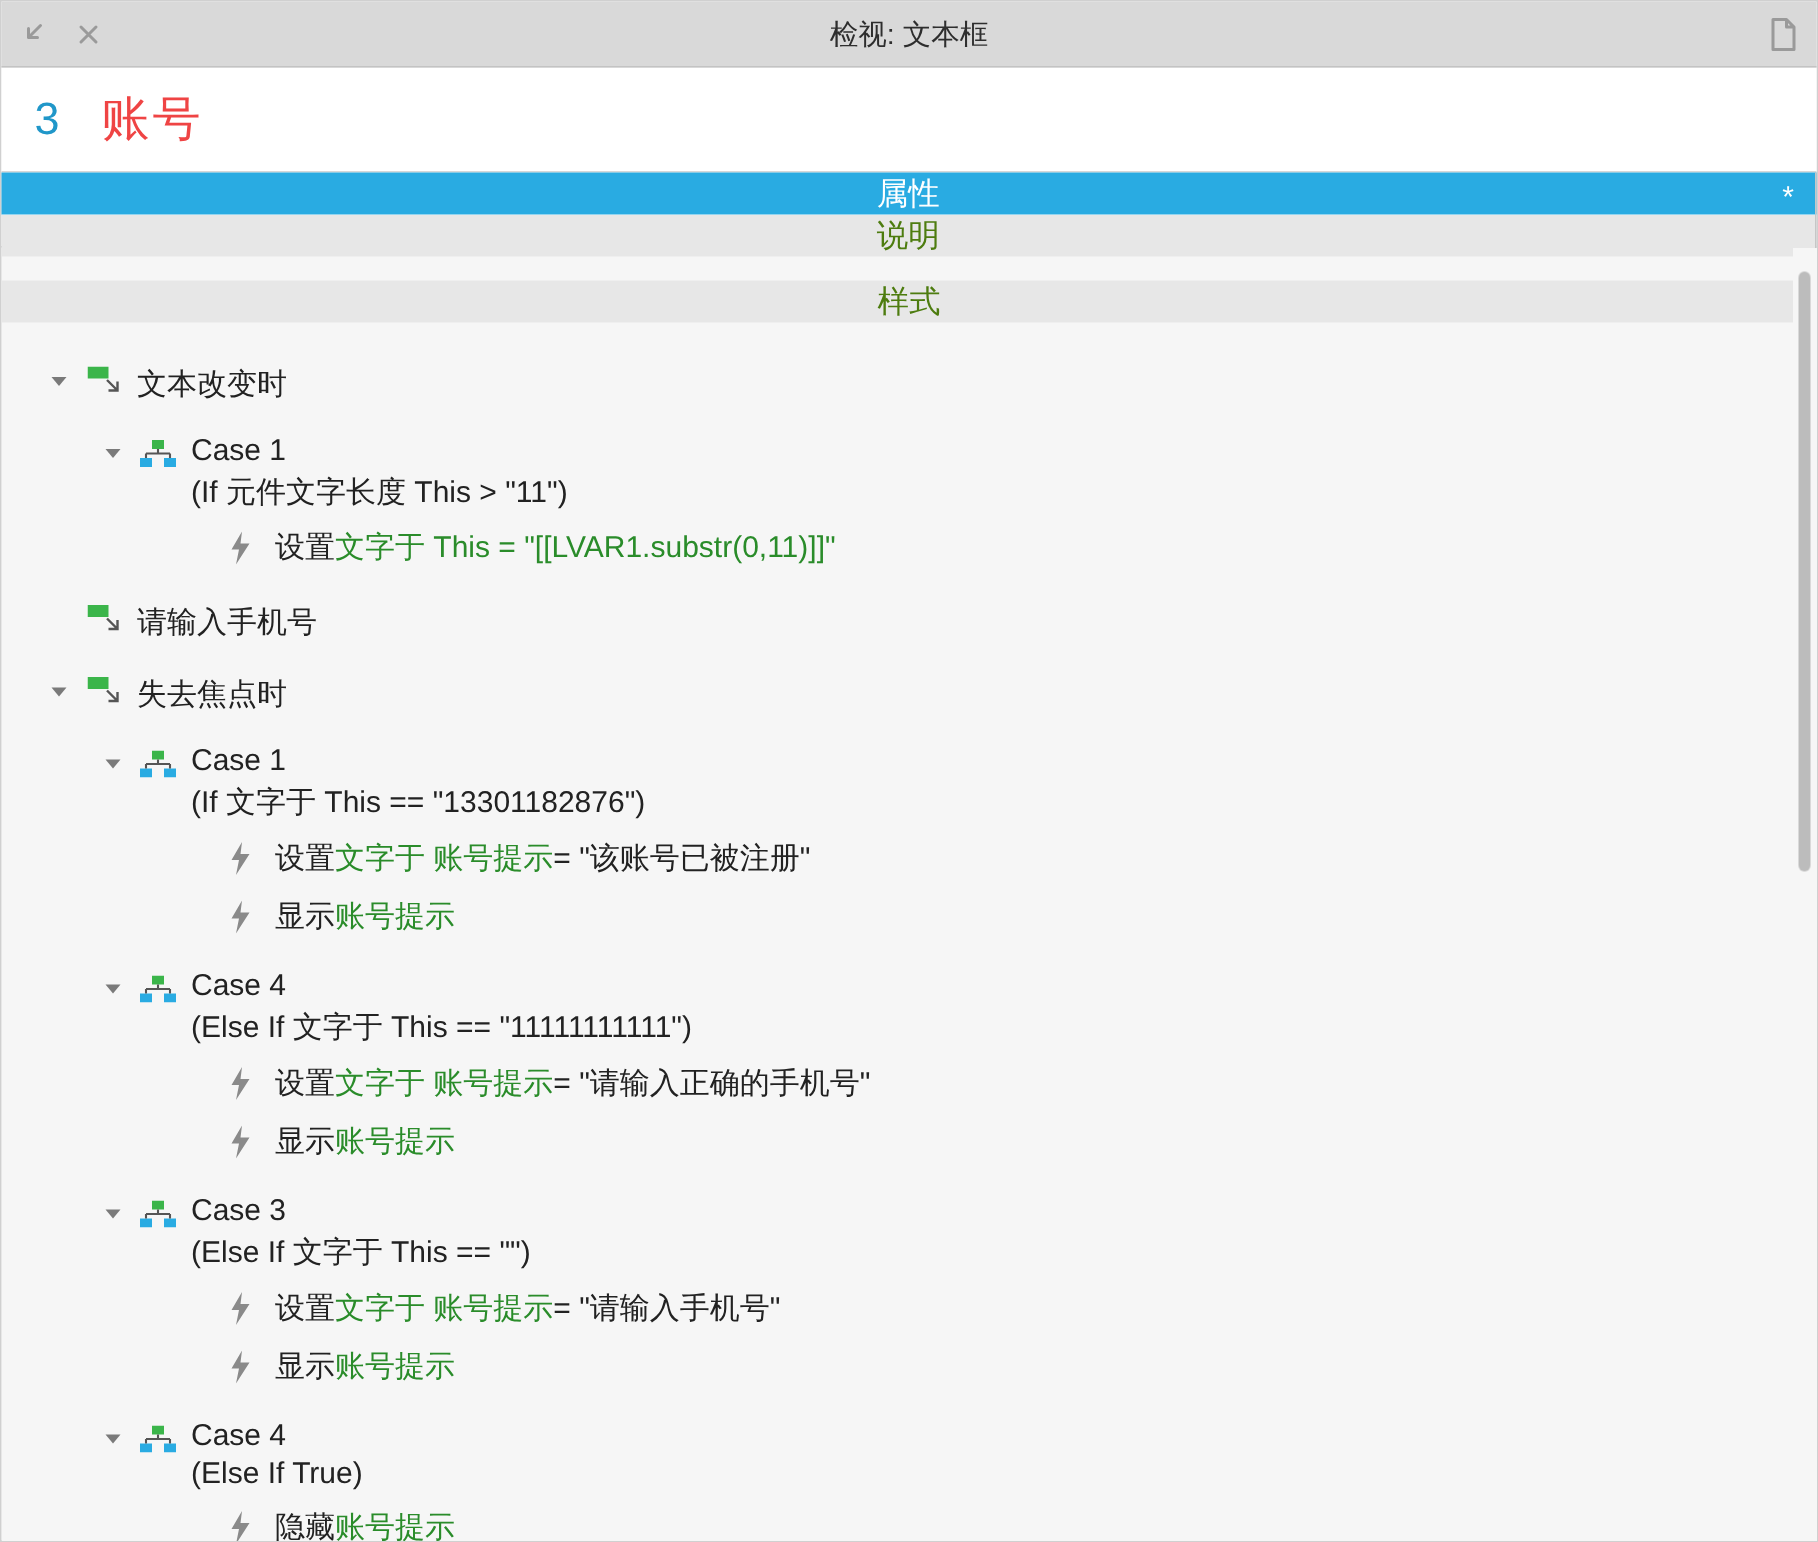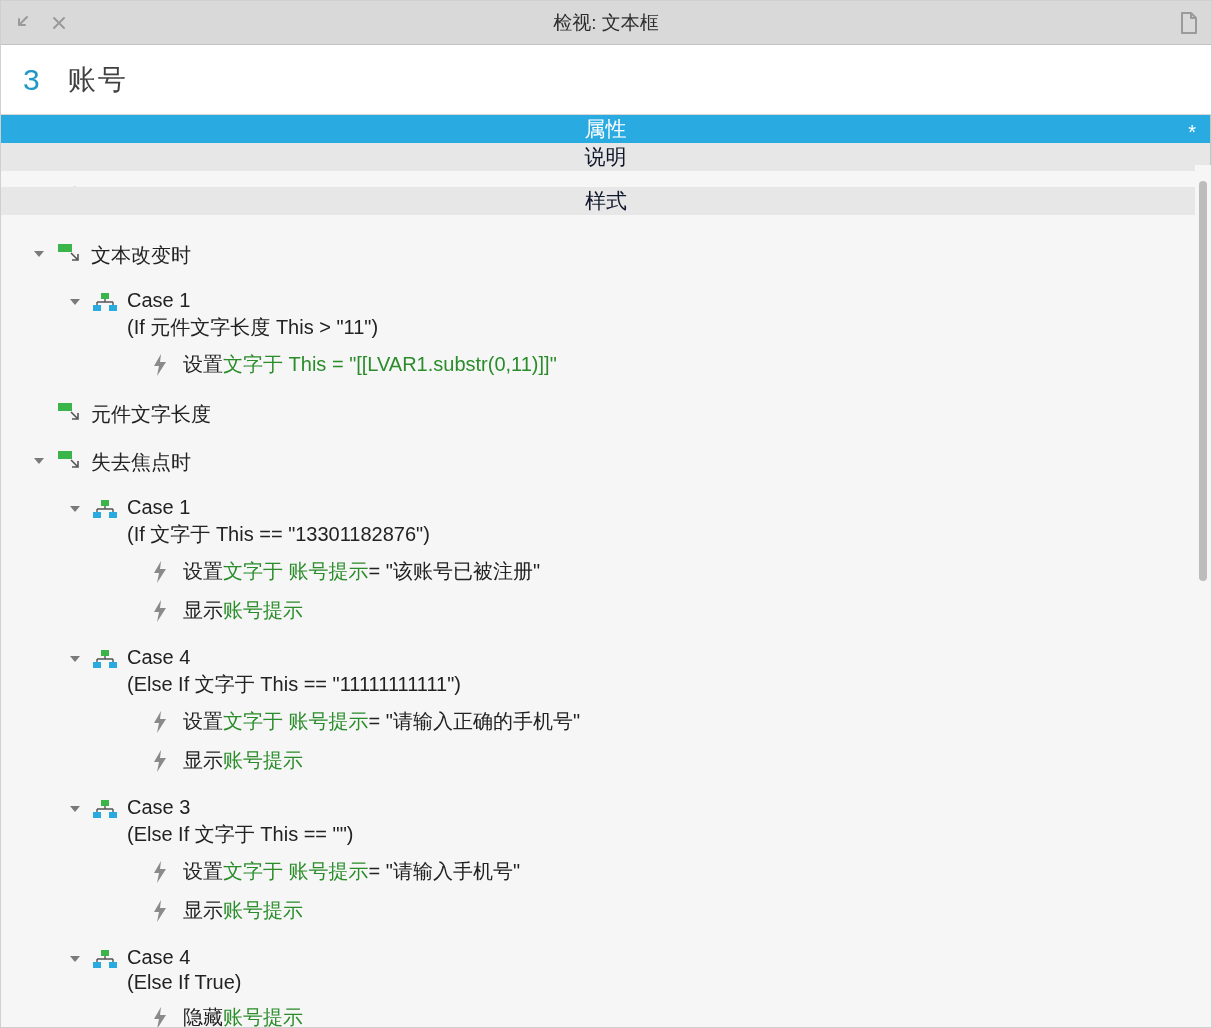--- a/index.html
+++ b/index.html
@@ -5,23 +5,23 @@
   * { box-sizing: border-box; margin: 0; padding: 0; }
   html, body { width: 1212px; height: 1028px; font-family: "Helvetica Neue", Arial, "PingFang SC", "Microsoft YaHei", sans-serif; background:#fff; }
   .frame { width:1212px; height:1028px; border:1px solid #d0d0d0; display:flex; flex-direction:column; }
   .titlebar { height:44px; background:#d9d9d9; color:#333; display:flex; align-items:center; position:relative; border-bottom:1px solid #c3c3c3;}
   .titlebar .tb-left { position:absolute; left:10px; display:flex; gap:18px; align-items:center; }
   .titlebar .tb-right { position:absolute; right:12px; display:flex; align-items:center; }
   .tb-icon { width:20px; height:20px; color:#969696; cursor:pointer; display:flex; align-items:center; justify-content:center; }
   .titlebar-title { width:100%; text-align:center; font-size:19px; color:#2e2e2e; }
   .header-row { height:70px; background:#fff; display:flex; align-items:center; padding:0 22px; border-bottom:1px solid #d7d7d7; }
   .header-index { color:#2097c9; font-size:30px; font-weight:400; margin-right:28px; }
-  .header-name { font-size:28px; color:#404040; letter-spacing:2px; }
+  .header-name { font-size:32px; color:#ef4444; letter-spacing:2px; }
   .tabbar { height:50px; display:flex; border-bottom:1px solid #c8c8c8;flex-direction:column; }
-  .tab { flex:1; background:#e7e7e7; border-right:1px solid #c6c6c6; display:flex; align-items:center; justify-content:center; font-size:21px; color:#0f172a; cursor:pointer; position:relative; }
+  .tab { flex:1; background:#e7e7e7; border-right:1px solid #c6c6c6; display:flex; align-items:center; justify-content:center; font-size:21px; color:#4d7c0f; cursor:pointer; position:relative; }
   .tab:last-child { border-right:none;margin-top:16px; }
   .tab.active { background:#29abe2; color:#fff; }
   .tab .dirty { position:absolute; right:14px; top:6px; font-size:20px; color:#fff; }
   .body { flex:1; display:flex; overflow:hidden; }
   .content { flex:1; background:#f6f6f6; overflow:auto; padding:12px 0 24px 0; }
   .scrollbar { width:16px; background:#f6f6f6; position:relative; }
   .scroll-thumb { position:absolute; right:4px; top:16px; width:8px; height:400px; border-radius:4px; background:#bcbcbc; }
   .add-row { display:flex; align-items:center; gap:10px; padding:6px 22px 14px 22px; cursor:pointer; }
   .plus-icon { color:#3bb54a; font-size:26px; font-weight:700; line-height:1; }
   .add-text { color:#1c8bc0; font-size:21px; text-decoration:underline; }
@@ -149,21 +149,21 @@
           <span class="sp" style="width:28px"></span>
           <span class="disclosure blank">
             <svg width="12" height="12"></svg>
           </span>
           <span class="icon-slot">
             <svg width="22" height="20" viewBox="0 0 22 20">
                 <rect x="0" y="0" width="14" height="8" fill="#3bb54a"></rect>
                 <path d="M13 9 L20 16 M20 10 L20 16 L14 16" stroke="#555" stroke-width="1.6" fill="none"></path>
               </svg>
           </span>
-          <span class="event-label">元件文字长度</span>
+          <span class="event-label">请输入手机号</span>
         </div>
 
         <div class="row">
           <span class="sp" style="width:28px"></span>
           <span class="disclosure">
             <svg width="12" height="12" viewBox="0 0 12 12">
                 <path d="M1 3 L6 9 L11 3 Z" fill="#7a7a7a"></path>
               </svg>
           </span>
           <span class="icon-slot">

